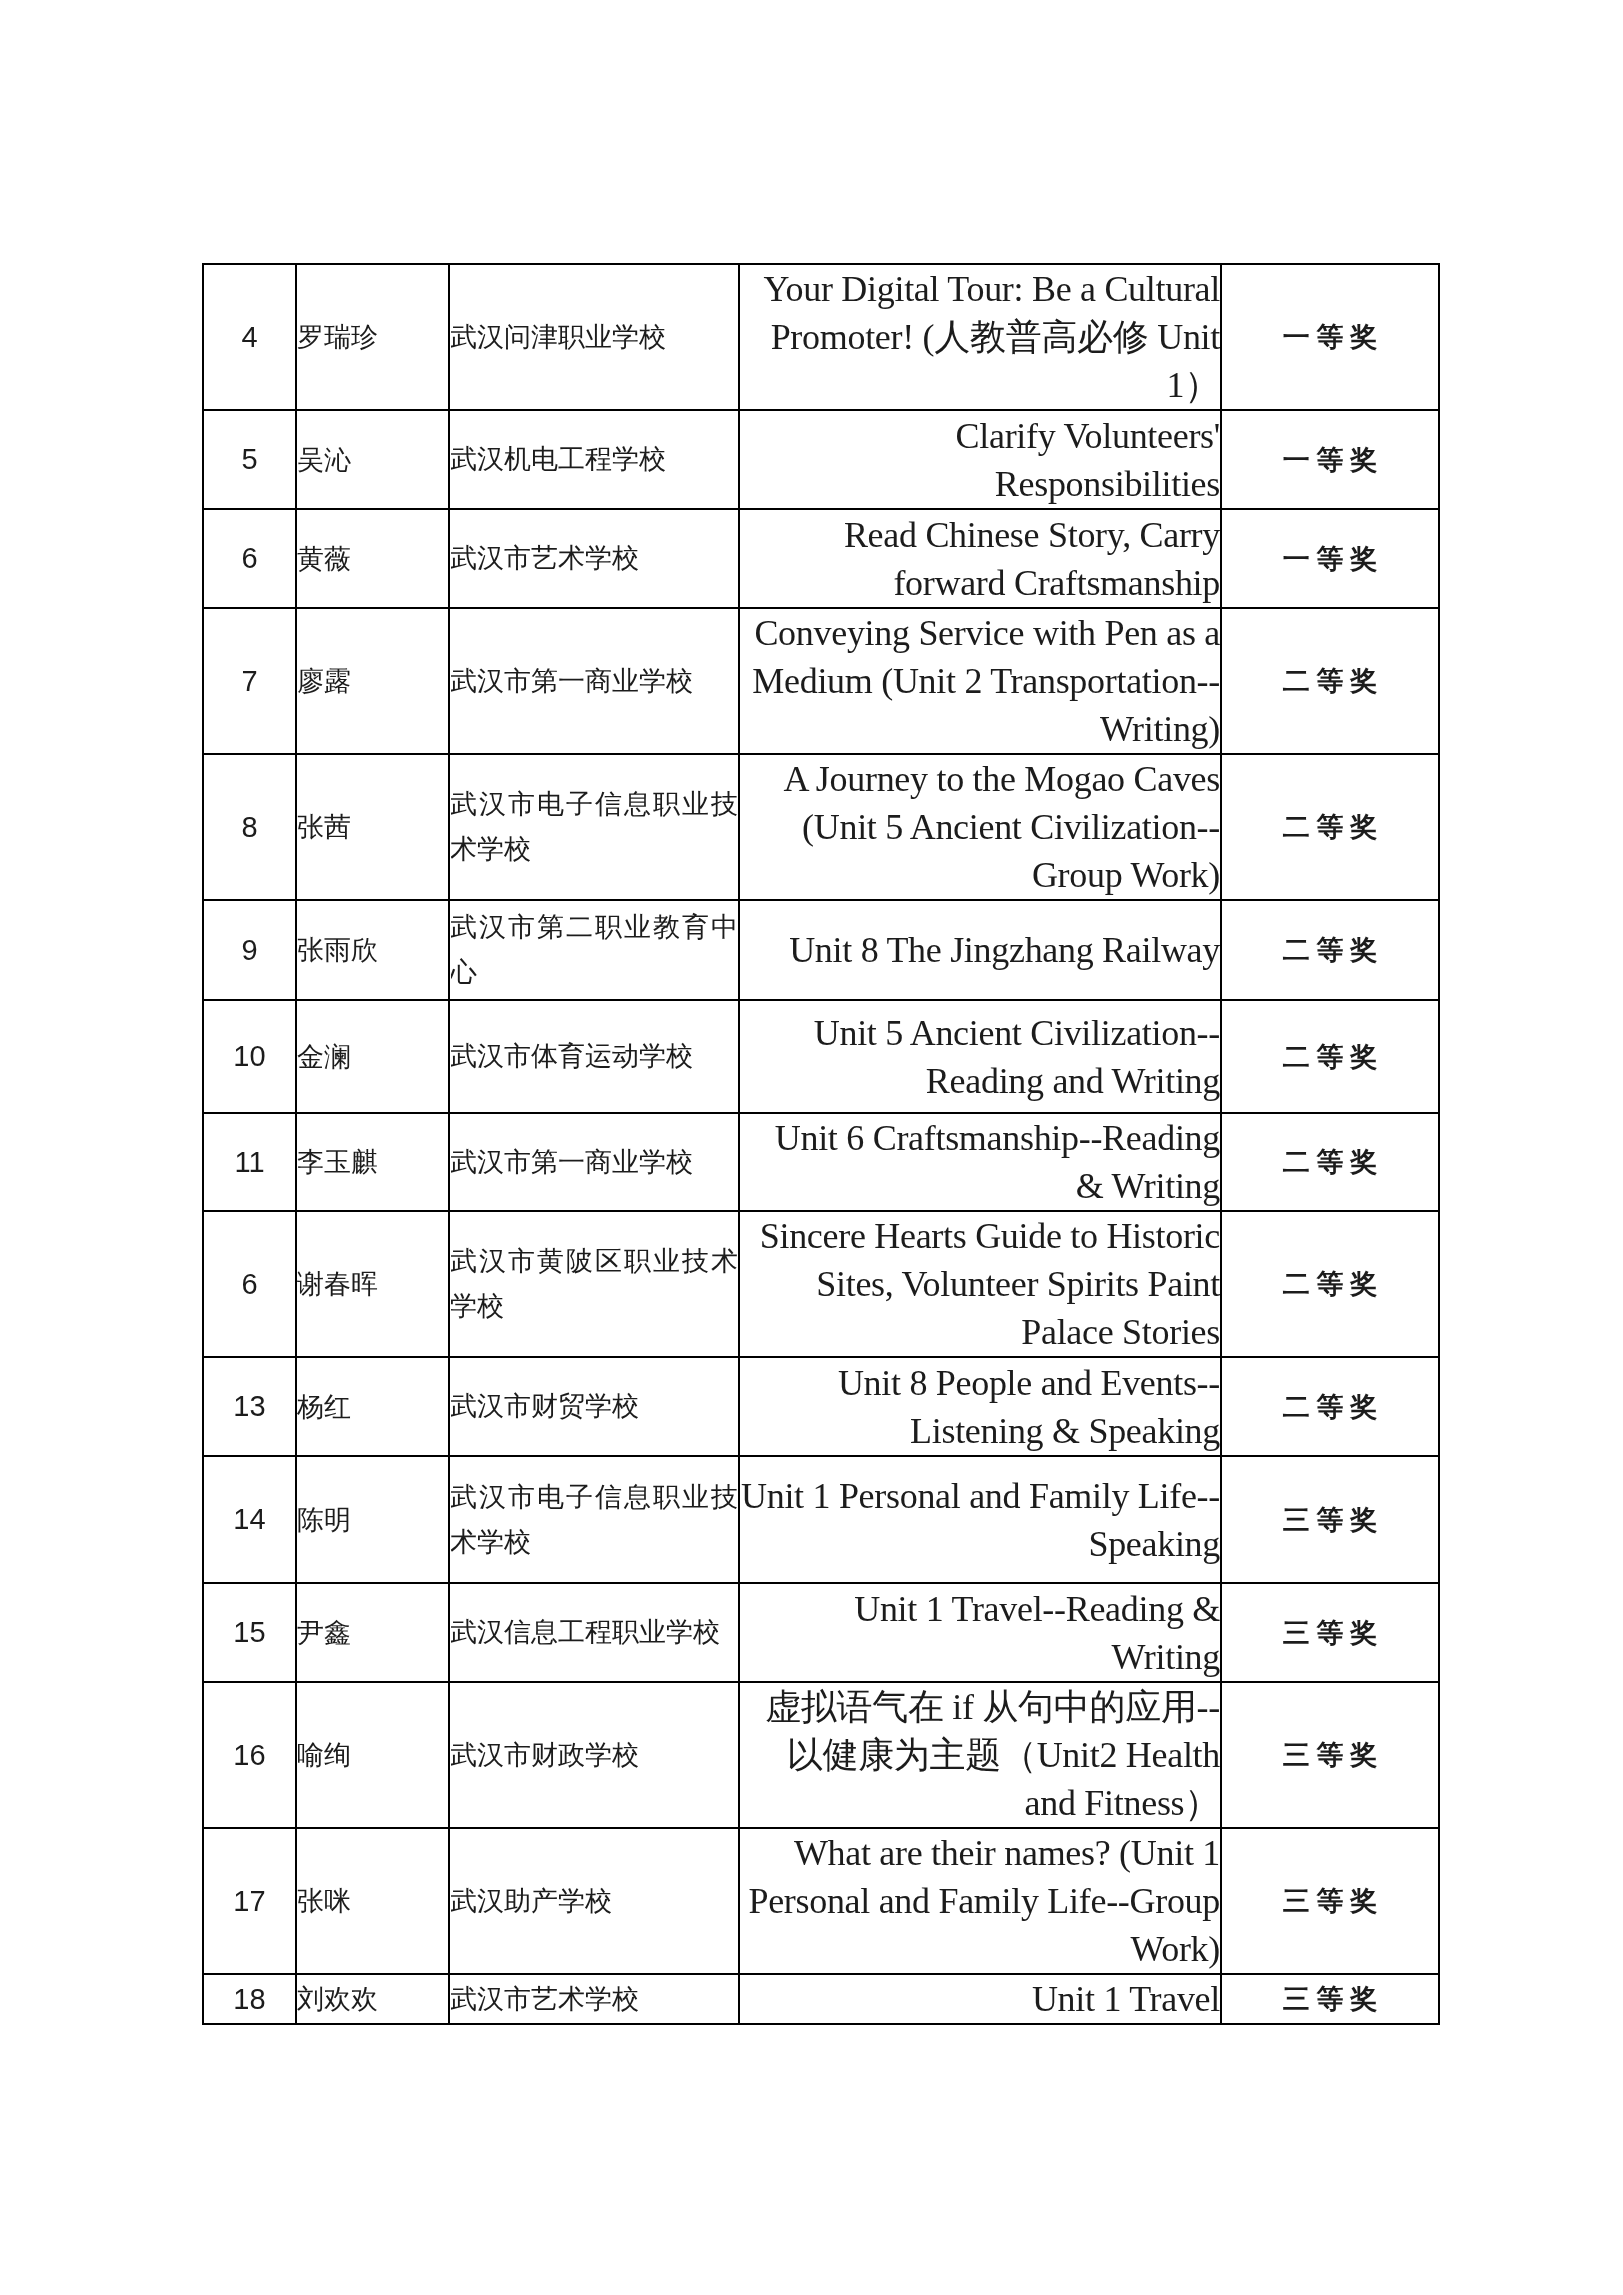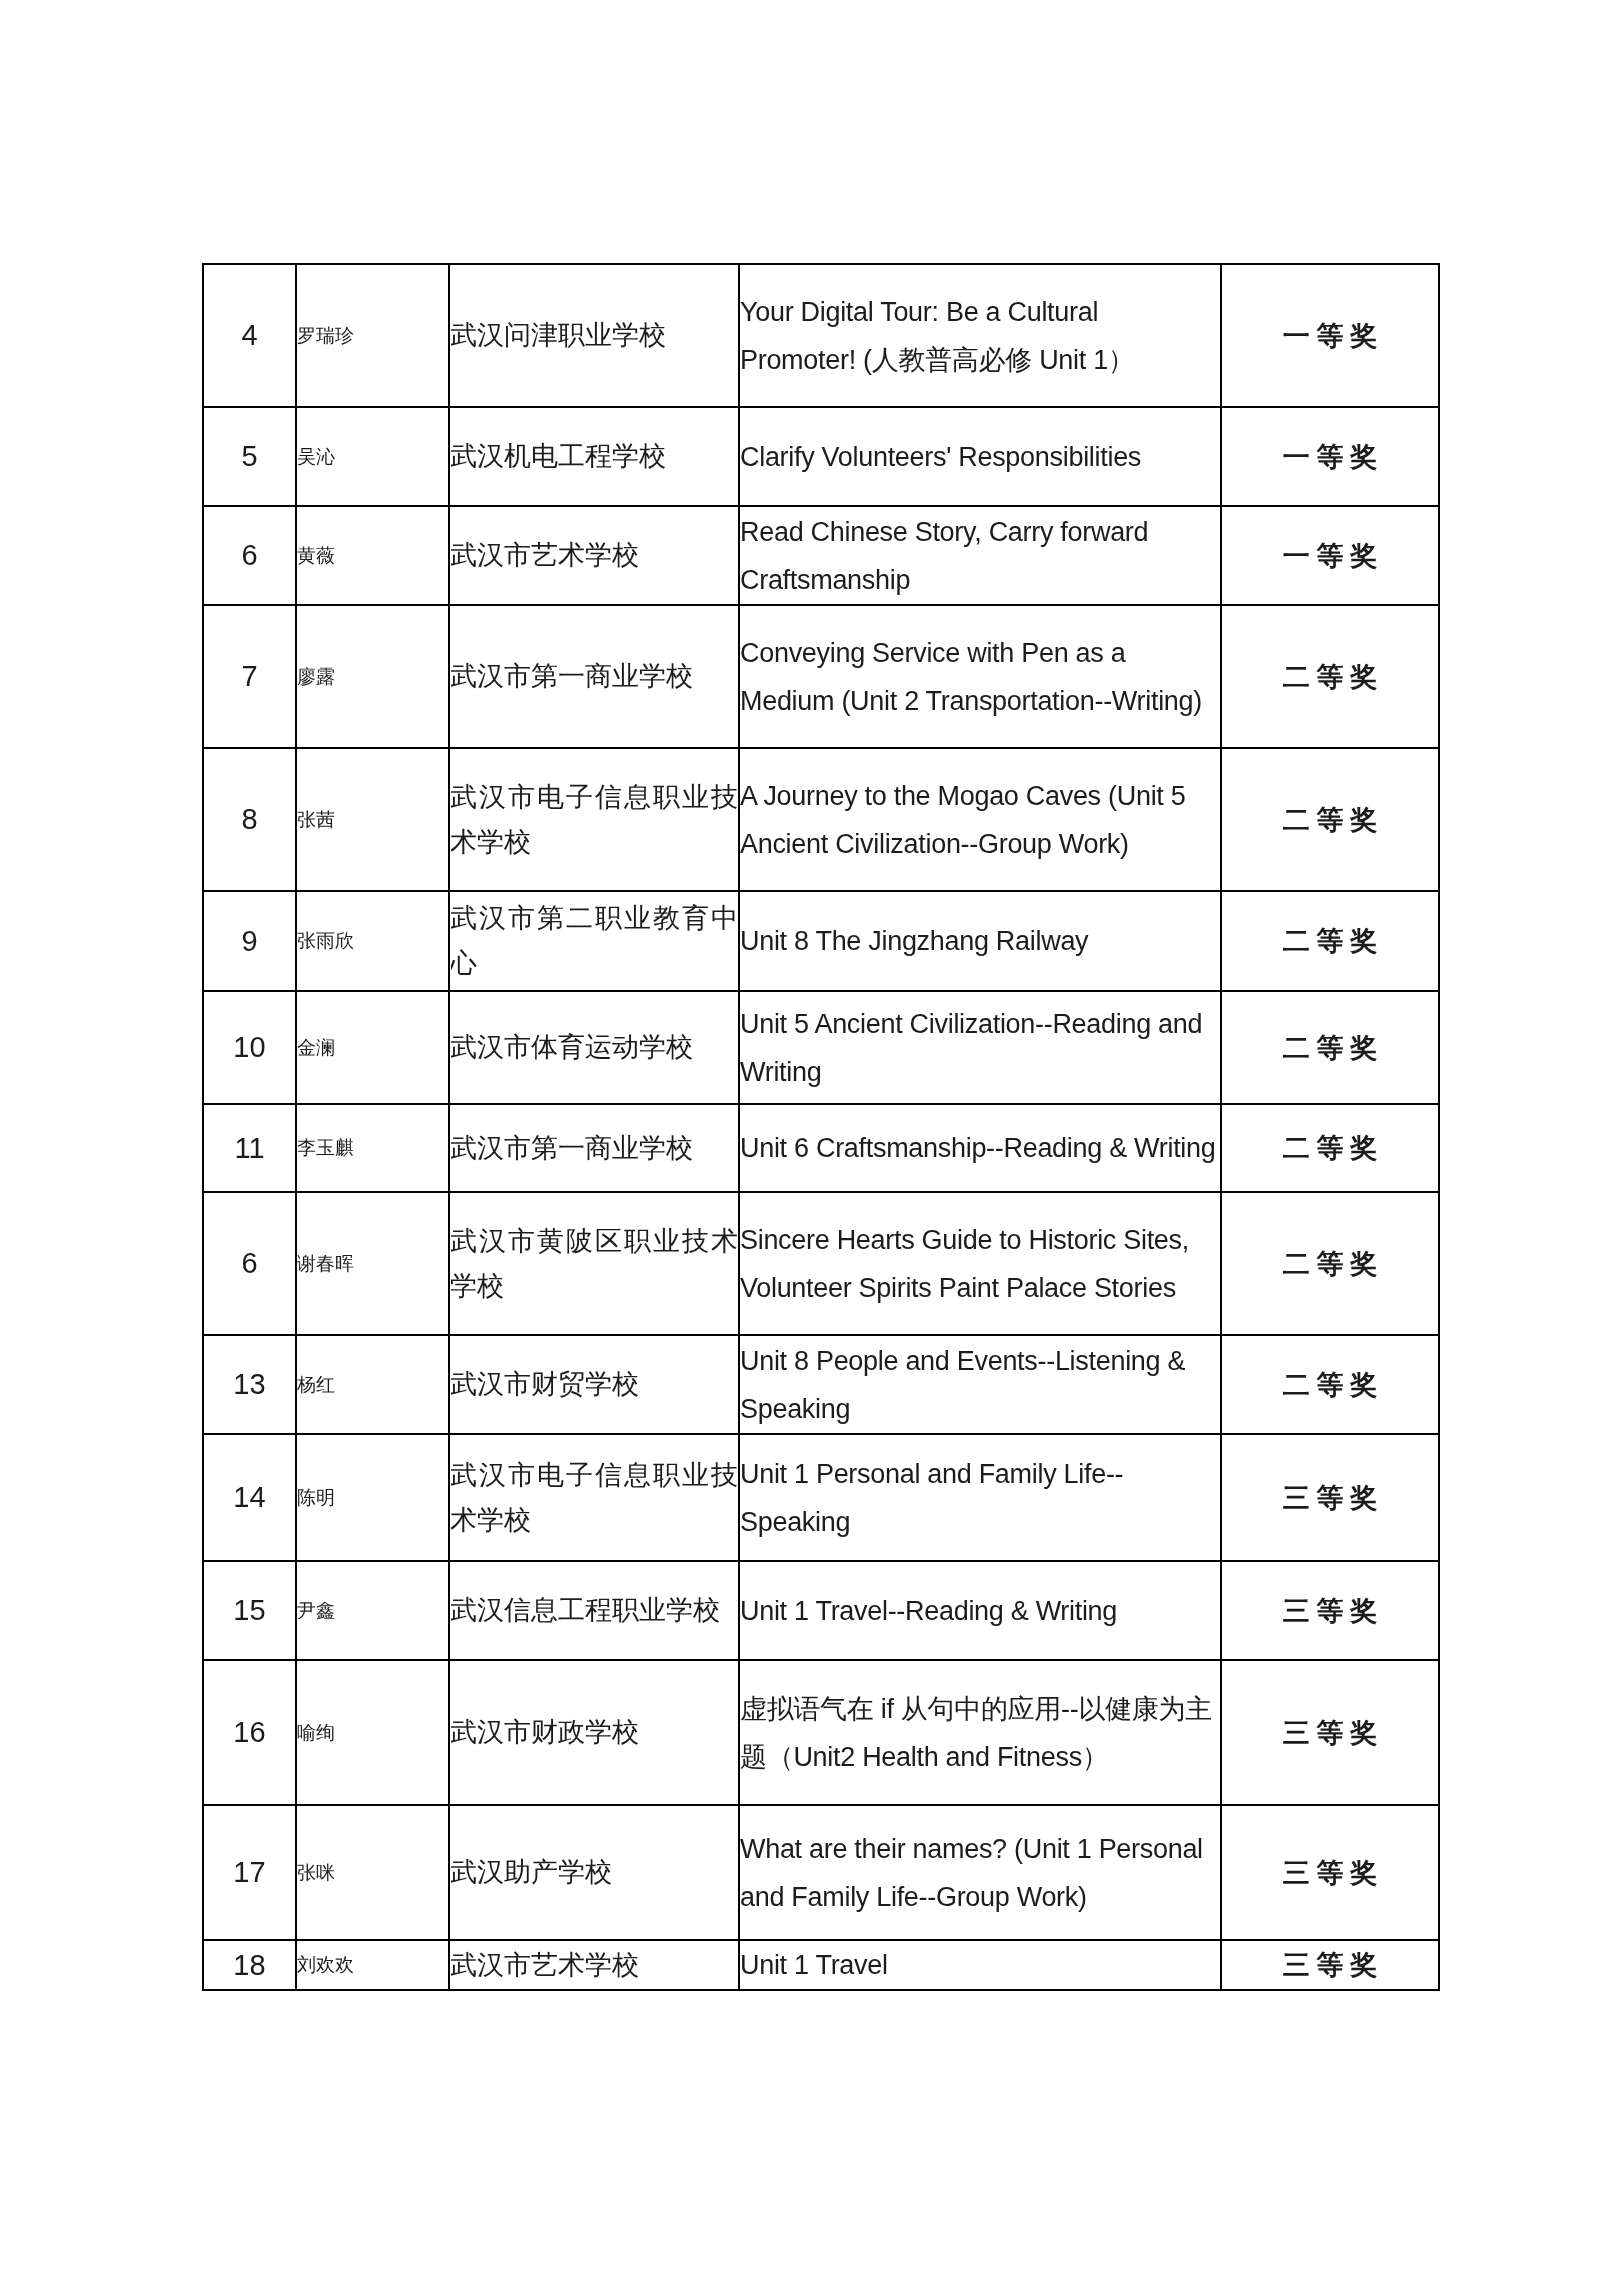--- a/index.html
+++ b/index.html
@@ -37,41 +37,42 @@
   }
   td.c-num {
     text-align: center;
     font-size: 29px;
     font-weight: 300;
   }
   td.c-name {
     text-align: left;
     padding-left: 15px;
     padding-right: 5.5px;
-    font-size: 19px;
+    font-size: 27px;
     line-height: 44px;
     font-style: oblique 6deg;
   }
   td.c-school {
     text-align: justify;
     text-justify: inter-character;
     padding-left: 15px;
     padding-right: 15px;
     font-size: 27px;
     line-height: 45px;
     font-style: oblique 6deg;
     border-radius: 7px;
   }
   td.c-title {
-    text-align: left;
+    text-align: right;
     padding-left: 8.2px;
     padding-right: 8.2px;
-    font-size: 27px;
+    font-size: 36px;
     line-height: 48px;
     letter-spacing: -0.3px;
+    font-family: Liberation Serif, serif;
   }
   td.c-award {
     text-align: center;
     font-size: 27px;
     letter-spacing: 6.8px;
     text-indent: 6.8px;
     font-style: oblique 6deg;
     white-space: nowrap;
     font-weight: bold;
   }

